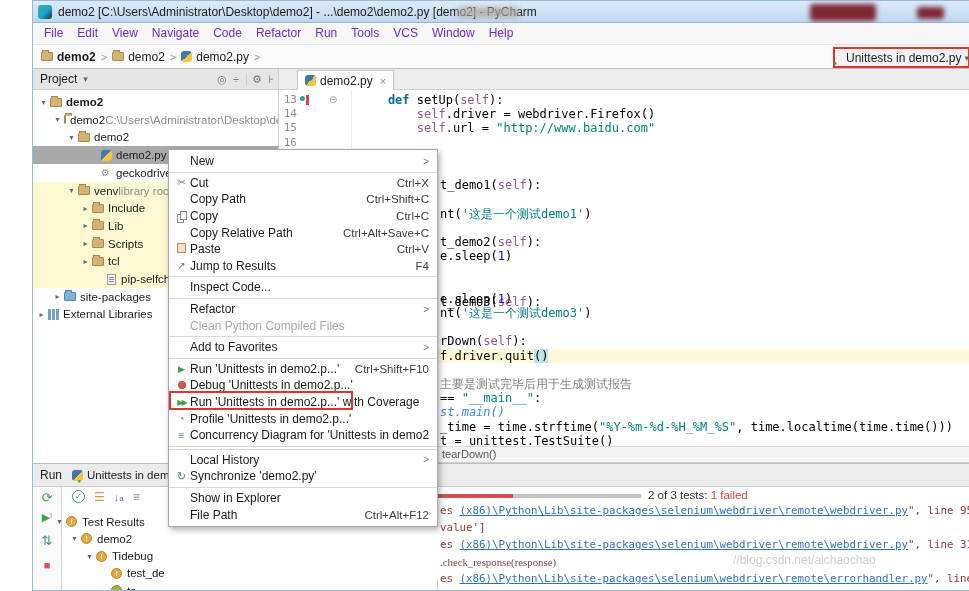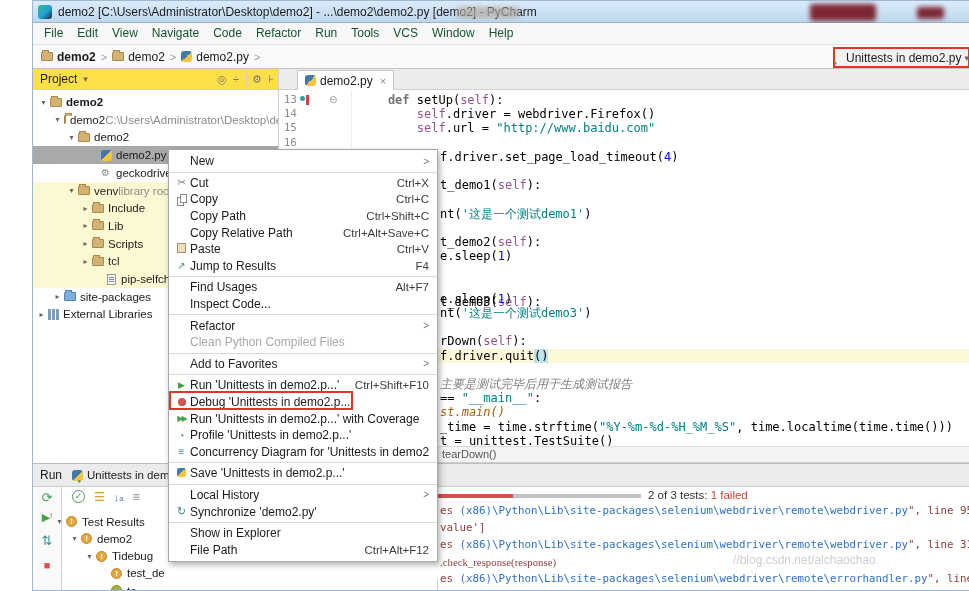--- a/index.html
+++ b/index.html
@@ -14,21 +14,21 @@
     background:linear-gradient(#dcebfa,#bed7ef); border-bottom:1px solid #98b4cf;
     display:flex; align-items:center; }
   #win-icon { width:14px; height:14px; margin:0 6px 0 5px; border-radius:3px;
     background:linear-gradient(135deg,#34ba8a,#21a0d8 55%,#1b2b36); }
   #title-text { font-size:12px; color:#1b1b1b; white-space:nowrap; }
   .blob { border-radius:3px; filter:blur(2.5px); }
 
   
   #menubar { left:0; top:22px; width:969px; height:22px; background:#f7f7f7;
     border-bottom:1px solid #e3e3e3; display:flex; align-items:center; padding-left:4px; }
-  .mb-item { font-size:12px; color:#14532d; padding:7px 7px; line-height:21px;text-align:right; }
+  .mb-item { font-size:12px; color:#6d28d9; padding:7px 7px; line-height:21px;text-align:right; }
 
   
   #navbar { left:0; top:44px; width:969px; height:24px; background:#fafafa;
     border-bottom:1px solid #c2c2c2; display:flex; align-items:center; padding-left:8px; }
   .bc-item { font-size:12px; color:#1b1b1b; display:flex; align-items:center; }
   .bc-item.bold { font-weight:bold; }
   .bc-sep { color:#999; font-size:11px; padding:0 5px; }
   .ico-folder { display:inline-block; width:12px; height:9px; background:#d3b273;
     border:1px solid #a9894e; border-radius:1px; position:relative; margin-right:4px; }
   .ico-folder:before { content:""; position:absolute; left:0; top:-3px; width:5px; height:2px;
@@ -40,21 +40,21 @@
   #runcfg-box { left:800px; top:46px; width:137px; height:21px; border:2px solid #e0352b;
     display:flex; align-items:center; padding-left:4px; background:#f2f2f2; z-index:5; }
   #runcfg-label { font-size:12px; color:#1b1b1b; margin:0 3px; white-space:nowrap; }
   .chev-down { font-size:9px; color:#666; }
   #run-play { left:946px; top:49px; width:14px; height:14px; color:#3fa345; font-size:13px; line-height:14px; }
   #run-play:after { content:"●"; position:absolute; right:-4px; bottom:-3px; font-size:6px; color:#3fa345; }
   .cfg-dot { position:relative; }
   .cfg-dot:after { content:"●"; position:absolute; right:2px; bottom:-3px; font-size:6px; color:#46a03c; }
 
   
-  #proj-header { left:0; top:68px; width:246px; height:21px; background:#fde047;
+  #proj-header { left:0; top:68px; width:246px; height:21px; background:#e5e5e5;
     border-bottom:1px solid #d0d0d0; border-right:1px solid #d0d0d0;
     display:flex; align-items:center; font-size:12px; color:#1b1b1b; padding-left:7px; }
   .ph-icons { margin-left:auto; display:flex; align-items:center; }
   .ph-ic { font-size:11px; color:#777; width:14px; text-align:center; }
   .ph-sep { width:1px; height:12px; background:#ccc; margin:0 3px; }
   #proj-tree { left:0; top:89px; width:246px; height:373px; background:#fff;
     border-right:1px solid #d0d0d0; overflow:hidden; }
   .trow { position:absolute; left:0; width:246px; height:18px; display:flex;
     align-items:center; font-size:11.5px; color:#1b1b1b; white-space:nowrap; overflow:hidden; }
   .trow.sel { background:#a9a9a9; }
@@ -78,26 +78,26 @@
   .tab-close { color:#8a8a8a; font-size:11px; margin-left:7px; }
   #editor { left:246px; top:89px; width:717px; height:356px; background:#fff; overflow:hidden; }
   #editor .gborder { position:absolute; left:72px; top:0; width:1px; height:356px; background:#ececec; }
   .gnum { position:absolute; left:0; width:18px; text-align:right; color:#8d8d8d;
     font:11px/14.2px "DejaVu Sans Mono",monospace; }
   .gmark { position:absolute; left:21px; width:9px; height:10px; }
   .gmark i { position:absolute; left:0; top:1px; width:5px; height:5px; border-radius:50%; background:#2aa198; }
   .gmark b { position:absolute; right:0; top:0; width:3px; height:10px; background:#d0454c; }
   .gfold { position:absolute; left:50px; color:#9a9a9a; font:10px/14.2px "DejaVu Sans",sans-serif; }
   .cl { position:absolute; white-space:pre; font:12px/14.2px "DejaVu Sans Mono",monospace; color:#000; }
-  .cl .kw { color:#737373; font-weight:bold; }
+  .cl .kw { color:#0369a1; font-weight:bold; }
   .cl .slf { color:#94558d; }
   .cl .str { color:#008080; }
   .cl .num { color:#0000ff; }
   .cl .cmt { color:#808080; }
-  .cl .cmti { color:#a16207; font-style:italic; }
+  .cl .cmti { color:#3b82f6; font-style:italic; }
   .cl .brc { background:#bfe3ea; }
   #hlband { position:absolute; left:159px; width:553px; height:14.2px; background:#fcf8d8; }
   #ed-breadcrumb { left:246px; top:445px; width:723px; height:17px; background:#f4f4f4;
     border-top:1px solid #dadada; border-bottom:1px solid #cfcfcf;
     font-size:11px; color:#555; line-height:15px; padding-left:163px; }
 
   
   #ctxmenu { left:135px; top:148px; width:270px; background:#ffffff;
     border:1px solid #a0a8b0; box-shadow:2px 3px 6px rgba(0,0,0,.3);
     padding:3px 0; z-index:50; }
@@ -145,21 +145,21 @@
     background:#e5a83c; border:1px solid #bc8526; color:#fff; font-size:8px; font-weight:bold;
     text-align:center; line-height:10px; margin-right:5px; }
   .warnball.green { background:#a3b042; border-color:#7f8c2e; }
 
   
   #console { left:405px; top:486px; width:553px; height:105px; overflow:hidden; background:#fff; }
   .pbar { position:absolute; height:4px; top:7px; }
   #progress-text { position:absolute; left:210px; top:2px; font-size:11.5px; color:#333; }
   #progress-text .fail { color:#d0403a; }
   .conline { position:absolute; left:2px; white-space:pre; font:10.8px/14px "DejaVu Sans Mono",monospace; color:#8b3c3c; }
-  .conline a { color:#2e71c7; }
+  .conline a { color:#2e71c7; text-decoration:underline; }
   #watermark { position:absolute; left:295px; top:66px; font-size:12px; color:#c9d0d6; white-space:nowrap; }
   #con-divider { left:404px; top:578px; width:1px; height:13px; background:#cfcfcf; }
   #err-stripe { left:958px; top:486px; width:11px; height:105px; background:#fafafa; border-left:1px solid #e6e6e6; }
   .errmark { position:absolute; left:2px; width:7px; height:3px; background:#cf5b56; }
 </style>
 </head>
 <body>
 
 <div id="app">
 
@@ -304,31 +304,30 @@
         <b></b>
       </div>
     <div class="gfold" style="top:3px">⊖</div>
   <div class="gnum" style="top: 3px;">13</div>
       <div class="gnum" style="top: 17.2px;">14</div>
       <div class="gnum" style="top: 31.4px;">15</div>
       <div class="gnum" style="top: 45.6px;">16</div>
       <div class="cl" style="top: 3px; left: 108.88px;"><span class="kw">def </span><span>setUp(</span><span class="slf">self</span><span>):</span></div>
       <div class="cl" style="top: 17.2px; left: 137.76px;"><span class="slf">self</span><span>.driver = webdriver.Firefox()</span></div>
       <div class="cl" style="top: 31.4px; left: 137.76px;"><span class="slf">self</span><span>.url = </span><span class="str">"http://www.baidu.com"</span></div>
-      <div class="cl" style="top: 59.8px; left: 161px;"><span>f.driver.set_page_load_timeout(</span><span class="num">4</span><span>)</span></div>
       <div class="cl" style="top: 88.2px; left: 161px;"><span>t_demo1(</span><span class="slf">self</span><span>):</span></div>
       <div class="cl" style="top: 116.6px; left: 161px;"><span>nt(</span><span class="str">'这是一个测试demo1'</span><span>)</span></div>
       <div class="cl" style="top: 145px; left: 161px;"><span>t_demo2(</span><span class="slf">self</span><span>):</span></div>
       <div class="cl" style="top: 159.2px; left: 161px;"><span>e.sleep(</span><span class="num">1</span><span>)</span></div>
       <div class="cl" style="top: 205px; left: 161px;"><span>t_demo3(</span><span class="slf">self</span><span>):</span></div>
       <div class="cl" style="top: 201.8px; left: 161px;"><span>e.sleep(</span><span class="num">1</span><span>)</span></div>
       <div class="cl" style="top: 216px; left: 161px;"><span>nt(</span><span class="str">'这是一个测试demo3'</span><span>)</span></div>
       <div class="cl" style="top: 244.4px; left: 161px;"><span>rDown(</span><span class="slf">self</span><span>):</span></div>
       <div class="cl" style="top: 258.6px; left: 161px;"><span>f.driver.quit</span><span class="brc">()</span></div>
-      <div class="cl" style="top: 287px; left: 161px; font-style: italic;"><span class="cmt">主要是测试完毕后用于生成测试报告</span></div>
+      <div class="cl" style="top: 287px; left: 161px;"><span class="cmt">主要是测试完毕后用于生成测试报告</span></div>
       <div class="cl" style="top: 301.2px; left: 161px;"><span>== </span><span class="str">"__main__"</span><span>:</span></div>
       <div class="cl" style="top: 315.4px; left: 161px;"><span class="cmti">st.main()</span></div>
       <div class="cl" style="top: 343.8px; left: 161px;"><span>t = unittest.TestSuite()</span></div>
       <div class="cl" style="top: 329.6px; left: 161px;"><span>_time = time.strftime(</span><span class="str">"%Y-%m-%d-%H_%M_%S"</span><span>, time.localtime(time.time()))</span></div>
     </div>
   <div id="ed-breadcrumb" class="abs">
     <span>tearDown()</span>
   </div>
 
   <div id="ctxmenu" class="abs">
@@ -337,52 +336,47 @@
         <span class="lbl">New</span>
         <span class="arrow">&gt;</span>
       </div>
       <div class="msep"></div>
       <div class="mi">
         <span class="mic cut">✂</span>
         <span class="lbl">Cut</span>
         <span class="sc">Ctrl+X</span>
       </div>
       <div class="mi">
+        <span class="mic"></span>
+        <span class="lbl">Copy Path</span>
+        <span class="sc">Ctrl+Shift+C</span>
+      </div>
+      <div class="mi">
         <span class="mic copy"><span class="mi-copy"></span></span>
         <span class="lbl">Copy</span>
         <span class="sc">Ctrl+C</span>
       </div>
       <div class="mi">
         <span class="mic"></span>
-        <span class="lbl">Copy Path</span>
-        <span class="sc">Ctrl+Shift+C</span>
-      </div>
-      <div class="mi">
-        <span class="mic"></span>
         <span class="lbl">Copy Relative Path</span>
         <span class="sc">Ctrl+Alt+Save+C</span>
       </div>
       <div class="mi">
         <span class="mic paste"><span class="mi-paste"></span></span>
         <span class="lbl">Paste</span>
         <span class="sc">Ctrl+V</span>
       </div>
       <div class="mi">
         <span class="mic jump">↗</span>
         <span class="lbl">Jump to Results</span>
         <span class="sc">F4</span>
       </div>
       <div class="msep"></div>
       <div class="mi">
         <span class="mic"></span>
-        <span class="lbl">Find Usages</span>
-        <span class="sc">Alt+F7</span>
-      </div>
-      <div class="mi">
-        <span class="mic"></span>
         <span class="lbl">Inspect Code...</span>
       </div>
       <div class="msep"></div>
       <div class="mi">
         <span class="mic"></span>
         <span class="lbl">Refactor</span>
         <span class="arrow">&gt;</span>
       </div>
       <div class="mi disabled">
         <span class="mic"></span>
@@ -410,24 +404,20 @@
       </div>
       <div class="mi">
         <span class="mic profile">◔</span>
         <span class="lbl">Profile 'Unittests in demo2.p...'</span>
       </div>
       <div class="mi">
         <span class="mic concurrency">≡</span>
         <span class="lbl">Concurrency Diagram for 'Unittests in demo2.p...'</span>
       </div>
       <div class="msep"></div>
-      <div class="mi">
-        <span class="mic save"><span class="mi-pysm"></span></span>
-        <span class="lbl">Save 'Unittests in demo2.p...'</span>
-      </div>
       <div class="msep"></div>
       <div class="mi">
         <span class="mic"></span>
         <span class="lbl">Local History</span>
         <span class="arrow">&gt;</span>
       </div>
       <div class="mi">
         <span class="mic sync">↻</span>
         <span class="lbl">Synchronize 'demo2.py'</span>
       </div>

